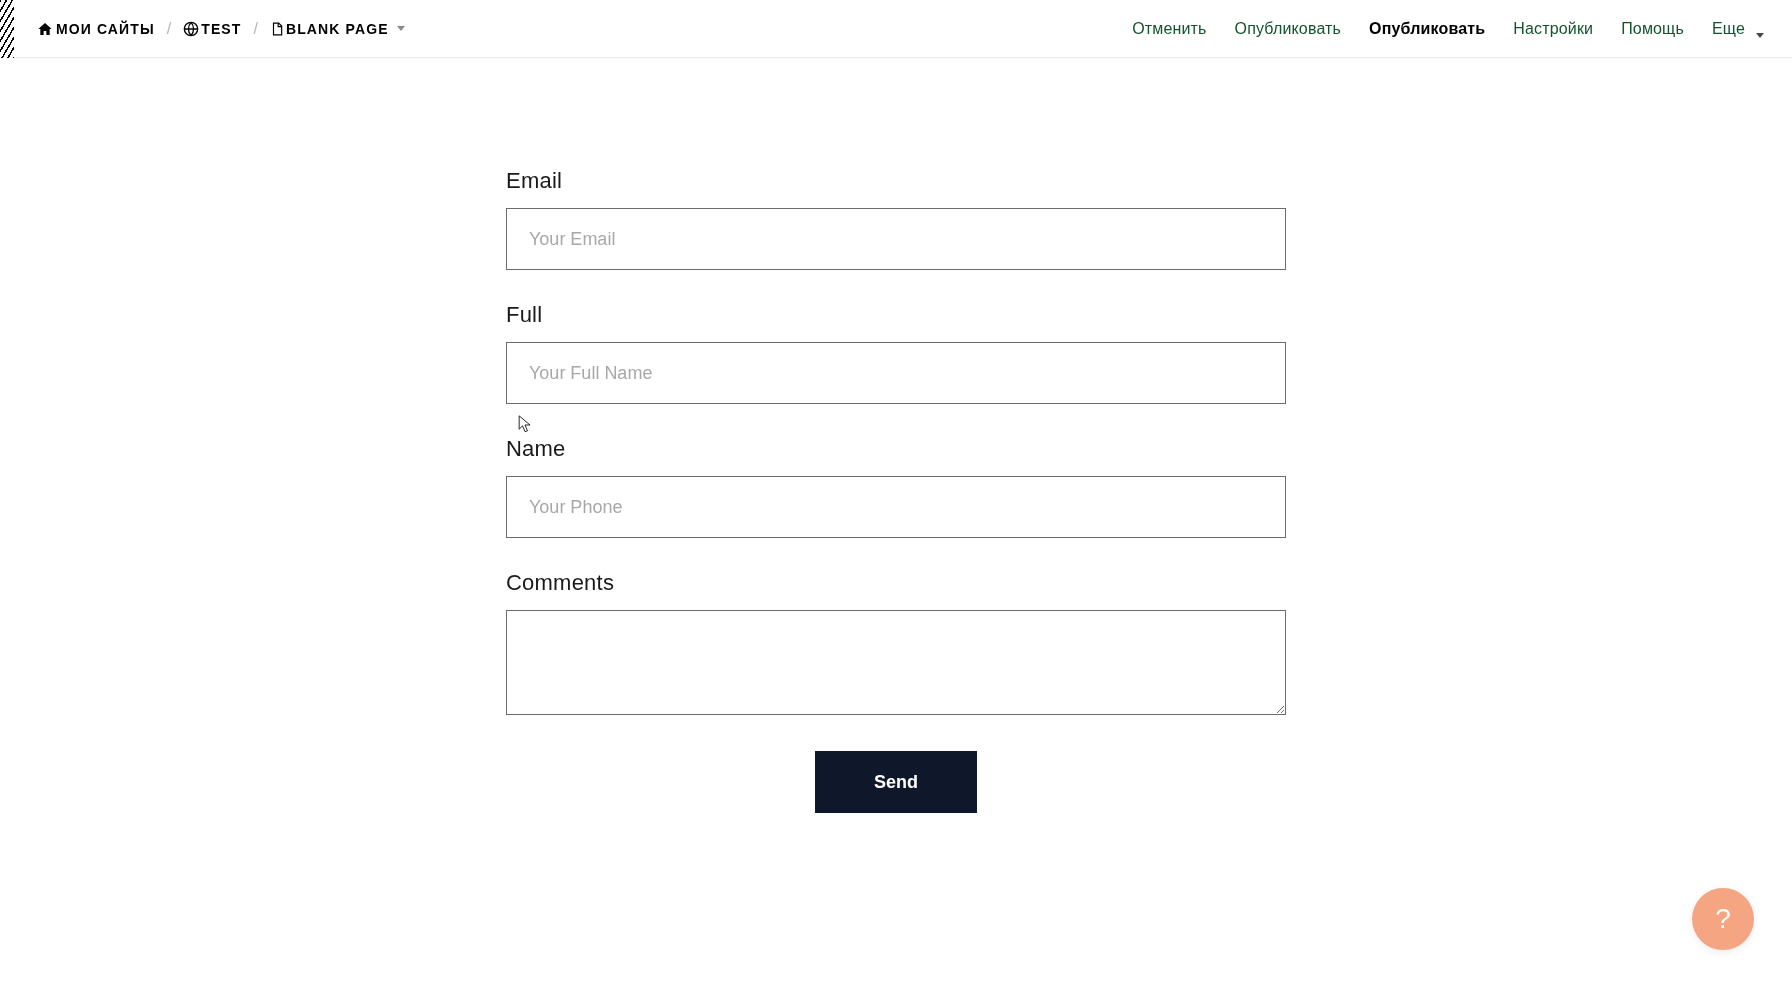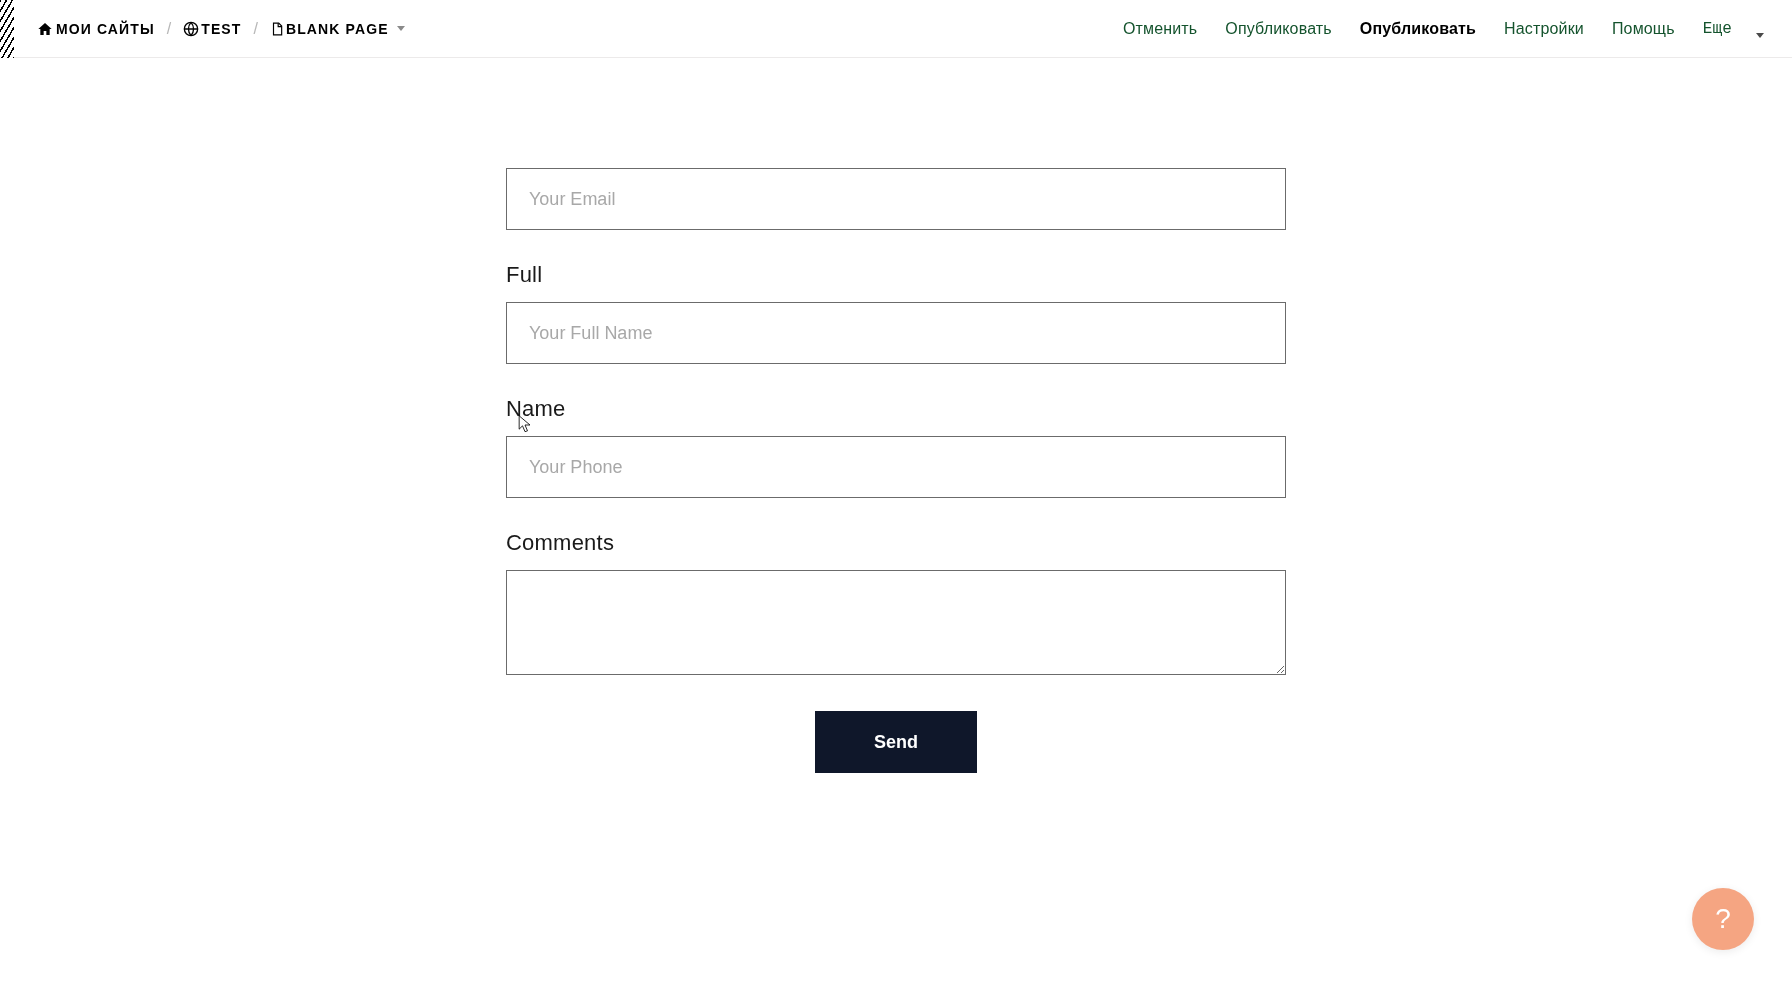--- a/index.html
+++ b/index.html
@@ -101,22 +101,21 @@
     }
 
     .nav-link.bold {
       font-weight: 700;
       color: #000;
     }
 
     .nav-link.with-caret {
       display: flex;
       align-items: flex-end;
-      gap: 22px;
-      font-family: Liberation Mono, monospace;
+      gap: 9px;
     }
     .nav-link.with-caret .dropdown-caret {
       border-top-color: #4a4a4a;
       margin-left: 2px;
     }
 
     
     .main {
       padding-top: 110px;
       display: flex;
@@ -257,20 +256,21 @@
       <span>Еще</span>
       <span class="dropdown-caret"></span>
     </span>
   </nav>
 </header>
 
 <main class="main">
   <div class="form-wrap">
 
     <div class="form-group">
+      <label class="form-label">Email</label>
       <input type="text" class="form-input" placeholder="Your Email" style="">
     </div>
 
     <div class="form-group">
       <label class="form-label">Full</label>
       <input type="text" class="form-input" placeholder="Your Full Name" style="">
     </div>
 
     <div class="form-group">
       <label class="form-label">Name</label>

